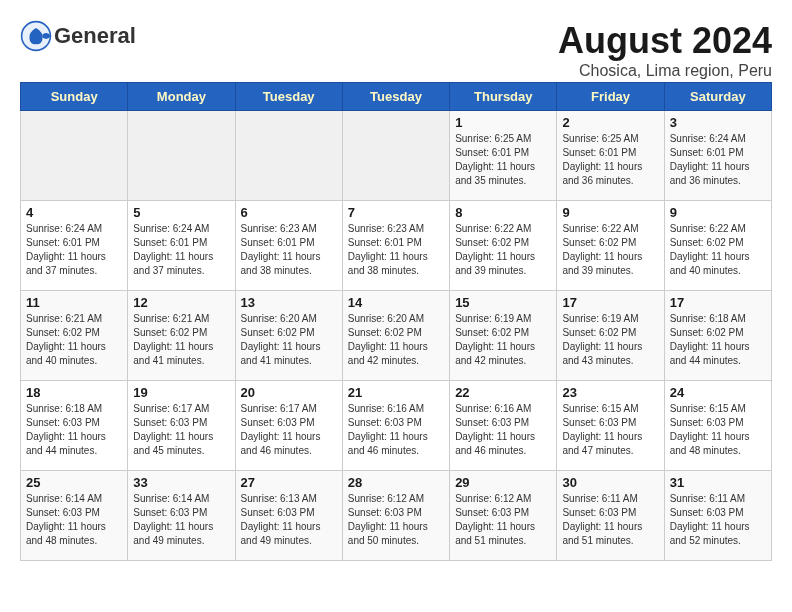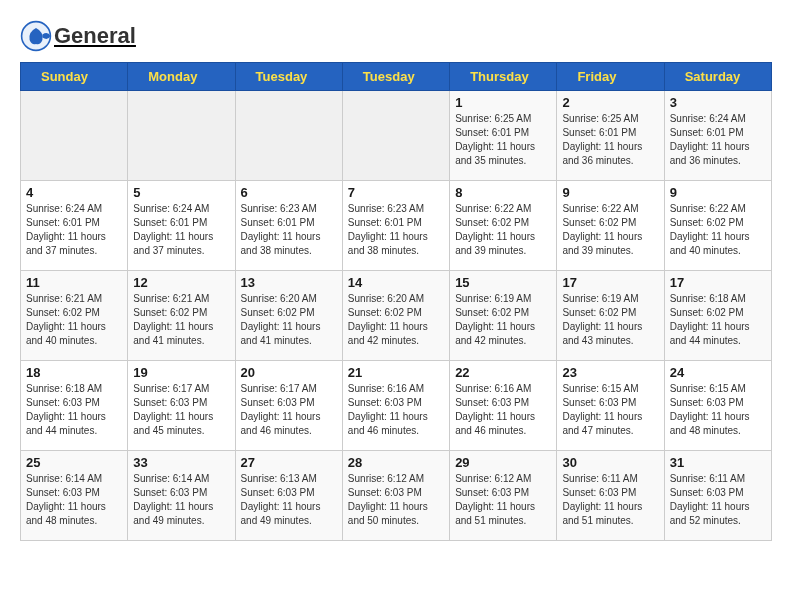--- a/index.html
+++ b/index.html
@@ -7,22 +7,21 @@
       font-family: Arial, sans-serif;
       background: #fff;
       width: 792px;
       min-height: 612px;
       padding: 20px;
     }
     .header {
       display: flex;
       justify-content: space-between;
       align-items: flex-start;
-      margin-bottom: 10px;
-      text-decoration: underline;
+      margin-bottom: 2px;
     }
     .logo {
       display: flex;
       align-items: center;
     }
     .logo-text {
       font-size: 22px;
       font-weight: bold;
       color: #1a1a1a;
       line-height: 1.1;
@@ -46,25 +45,25 @@
       font-size: 16px;
       color: #444;
     }
     table {
       width: 100%;
       border-collapse: collapse;
       table-layout: fixed;
     }
     thead tr th {
       background-color: #2563c0;
-      color: #fde047;
+      color: #fef9c3;
       font-size: 13px;
       font-weight: bold;
       padding: 6px 20px;
-      text-align: left;
+      text-align: center;
       border: 1px solid #1a4fa0;
     }
     tbody tr td {
       border: 1px solid #ccc;
       vertical-align: top;
       padding: 4px 5px;
       font-size: 11px;
       color: #222;
       height: 90px;
       background: #fff;
@@ -94,20 +93,24 @@
   <div class="logo">
     <svg class="logo-icon" viewBox="0 0 40 40">
       <circle cx="20" cy="20" r="18" fill="#e8f0fb" stroke="#2563c0" stroke-width="2"></circle>
       <path d="M20 10 Q30 15 28 25 Q25 32 20 30 Q15 32 12 25 Q10 15 20 10Z" fill="#2563c0"></path>
       <path d="M28 18 Q35 14 38 20 Q35 26 28 22Z" fill="#2563c0"></path>
     </svg>
     <div class="logo-text">
       <div class="logo-general">General</div>
     </div>
   </div>
+  <div class="title-area">
+    <div class="month-year">August 2024</div>
+    <div class="location">Chosica, Lima region, Peru</div>
+  </div>
 </div>
 
 <table>
   <thead>
     <tr id="header-row">
         <th>Sunday</th>
         <th>Monday</th>
         <th>Tuesday</th>
         <th>Tuesday</th>
         <th>Thursday</th>

